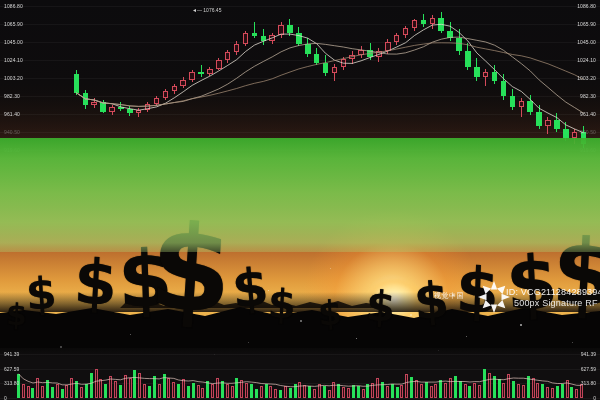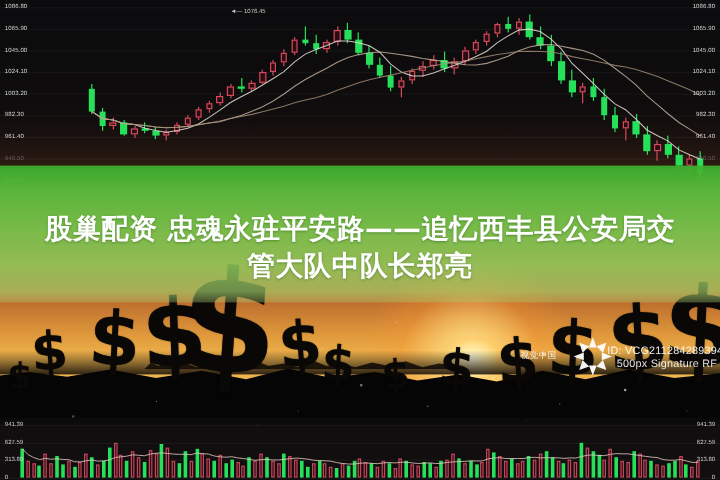--- a/index.html
+++ b/index.html
@@ -617,24 +617,20 @@
       </div>
     <div id="vol-labels-right">
         <div class="vlab" style="right: 4px; top: 3px; text-align: right;">941.39</div>
         <div class="vlab" style="right: 4px; top: 17.6668px; text-align: right;">627.59</div>
         <div class="vlab" style="right: 4px; top: 32.3332px; text-align: right;">313.80</div>
         <div class="vlab" style="right: 4px; top: 47px; text-align: right;">0</div>
       </div>
   </div>
 
   <div class="green-band"></div>
-  <div class="title-wrap">
-    <div class="title-line">股巢配资 忠魂永驻平安路——追忆西丰县公安局交</div>
-    <div class="title-line">管大队中队长郑亮</div>
-  </div>
 
   <div class="wm">
     <div class="wm-cn">视觉中国</div>
     <svg class="wm-logo" viewBox="0 0 36 36">
       <g fill="#ffffff" opacity="0.95">
         <path d="M18 2 L21.2 10.5 L14.8 10.5 Z"></path>
         <path d="M18 34 L14.8 25.5 L21.2 25.5 Z"></path>
         <path d="M2 18 L10.5 14.8 L10.5 21.2 Z"></path>
         <path d="M34 18 L25.5 21.2 L25.5 14.8 Z"></path>
         <path d="M6.7 6.7 L15 9.5 L9.5 15 Z"></path>

